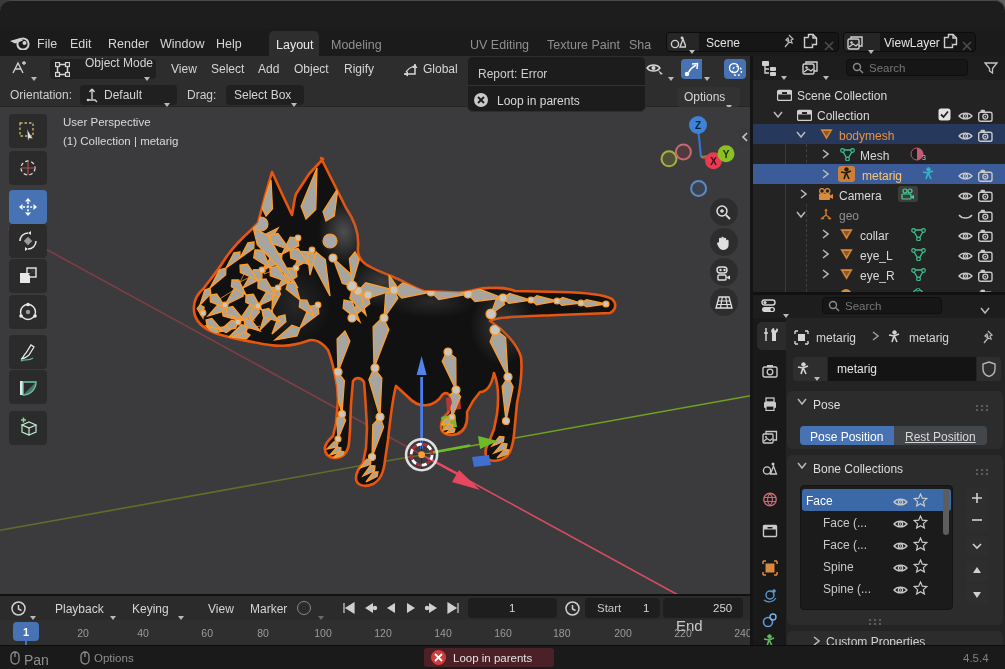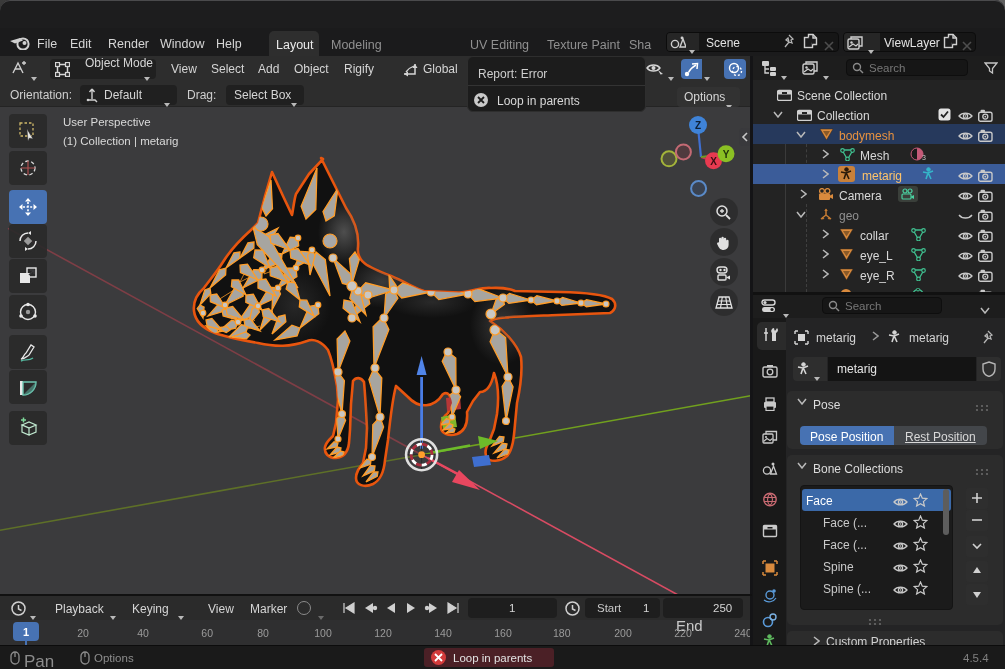--- a/index.html
+++ b/index.html
@@ -466,21 +466,21 @@
     <div class="txt" style="left:673.0px;top:628px;font-size:10.5px;color:#9b9b9b;width:20px;text-align:center;">220</div>
     <div class="txt" style="left:733.0px;top:628px;font-size:10.5px;color:#9b9b9b;width:20px;text-align:center;">240</div>
     <div class="abs" style="left:25px;top:641px;width:2px;height:4px;background:#4772b3;"></div>
     <div class="abs" style="left:13px;top:622px;width:26px;height:19px;background:#4772b3;border-radius:4px;"></div>
     <div class="txt" style="left:23px;top:627px;font-size:11px;color:#fff;font-weight:bold;">1</div>
     <div class="abs" style="left:0;top:645px;width:1005px;height:24px;background:#1a1a1a;border-top:1px solid #0c0c0c;">
 <div class="abs" style="left:10px;top:5px;"><svg width="10" height="14" viewBox="0 0 10 14" style="">
           <rect x="1" y="1" width="8" height="12" rx="4" fill="none" stroke="#8d8d8d" stroke-width="1.3"></rect>
           <path d="M5,1 V6" stroke="#8d8d8d" stroke-width="1.3"></path>
         </svg></div>
-<div class="txt" style="left:24px;top:7px;font-size:17px;color:#8d8d8d;">Pan</div>
+<div class="txt" style="left:24px;top:7px;font-size:14px;color:#8d8d8d;">Pan</div>
 <div class="abs" style="left:80px;top:5px;"><svg width="10" height="14" viewBox="0 0 10 14" style="">
           <rect x="1" y="1" width="8" height="12" rx="4" fill="none" stroke="#8d8d8d" stroke-width="1.3"></rect>
           <path d="M5,1 V6" stroke="#8d8d8d" stroke-width="1.3"></path>
         </svg></div>
 <div class="txt" style="left:94px;top:7px;font-size:11.5px;color:#8d8d8d;">Options</div>
 <div class="abs" style="left:424px;top:2px;width:130px;height:19px;background:#4b2026;border-radius:3px;"></div>
 <div class="abs" style="left:431px;top:4px;width:15px;height:15px;border-radius:50%;background:#d33b3b;"></div>
 <svg class="abs" width="9" height="9" style="left:434px;top:7px;">
         <path d="M1,1 L8,8 M8,1 L1,8" stroke="#fff" stroke-width="1.8"></path>
       </svg>

